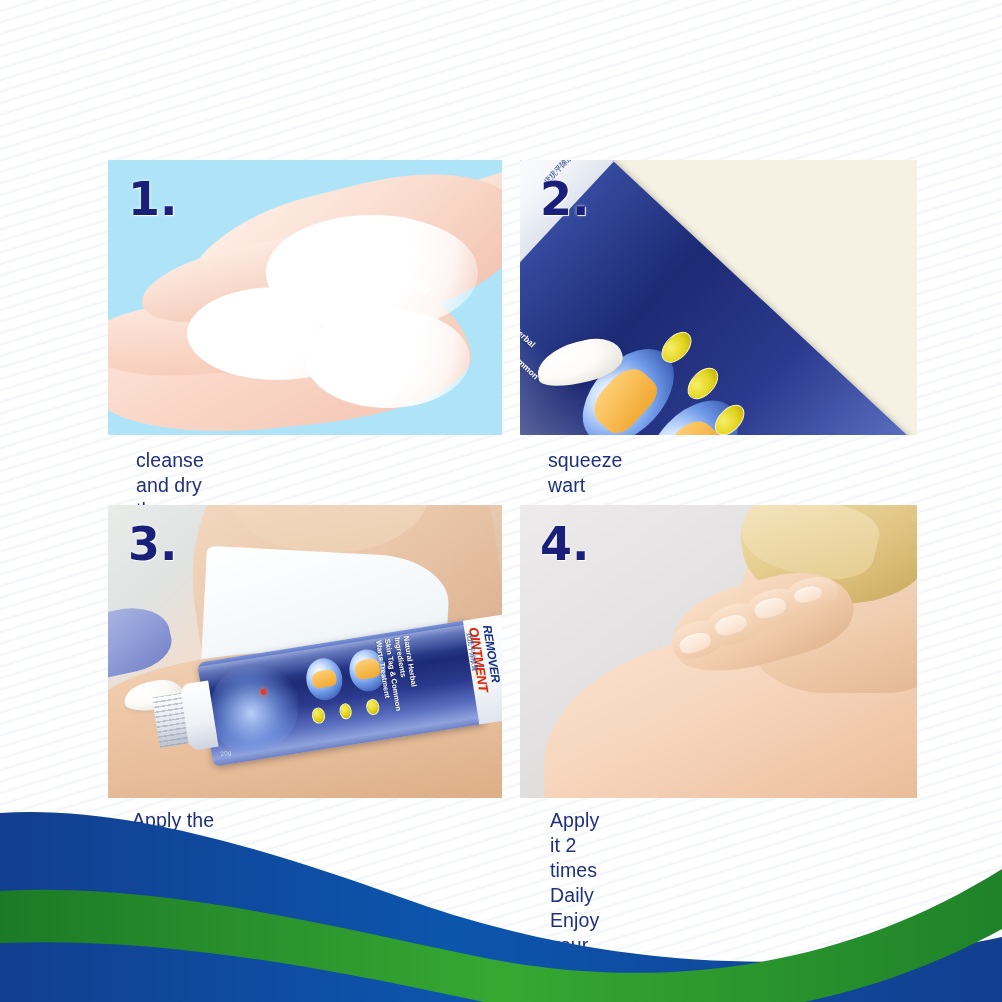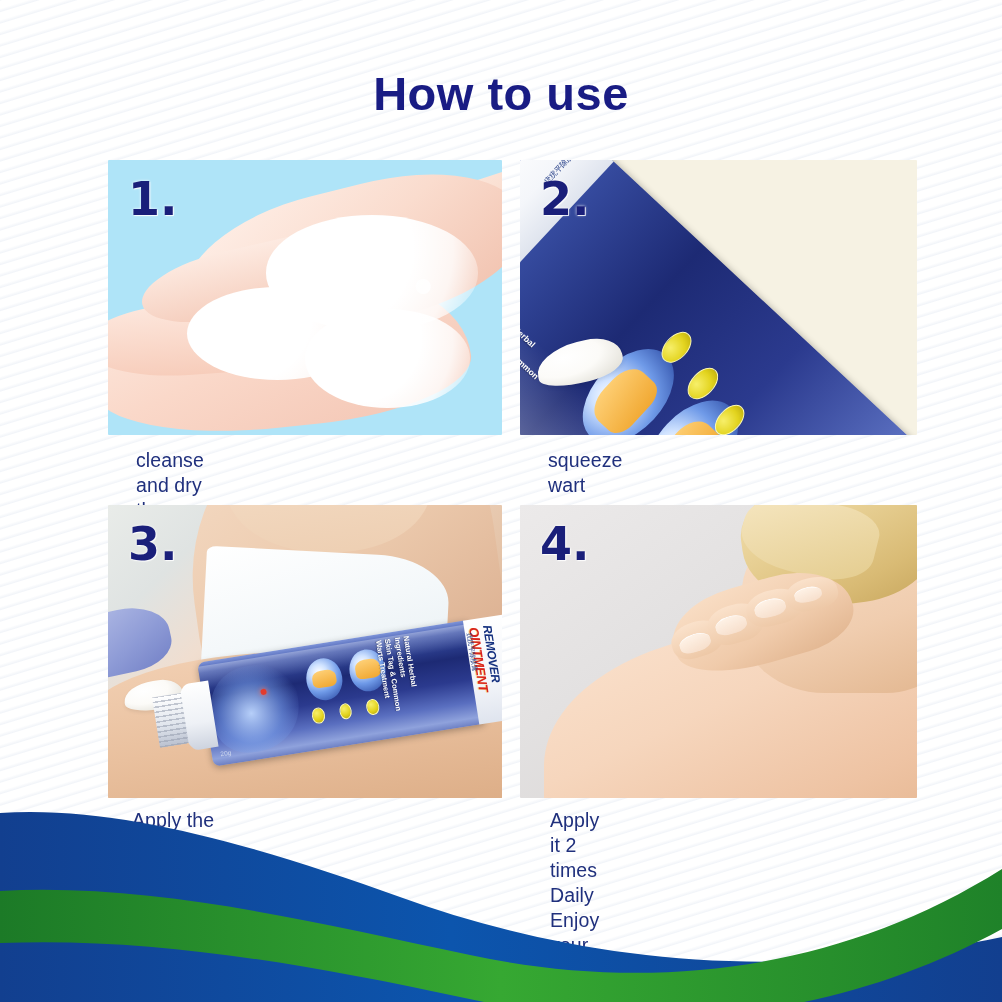--- a/index.html
+++ b/index.html
@@ -337,21 +337,20 @@
     z-index:7;
   }
 </style>
 </head>
 <body>
 
 <div id="poster">
 
   <div class="paper-texture"></div>
 
-  <div class="title">How to use</div>
 
   <div class="steps">
 
     <div class="step s1">
       <div class="photo">
         <div class="bg-blue"></div>
 
         <div class="hand h-wrist"></div>
         <div class="hand h-lower"></div>
         <div class="hand h-lower-fingers"></div>

